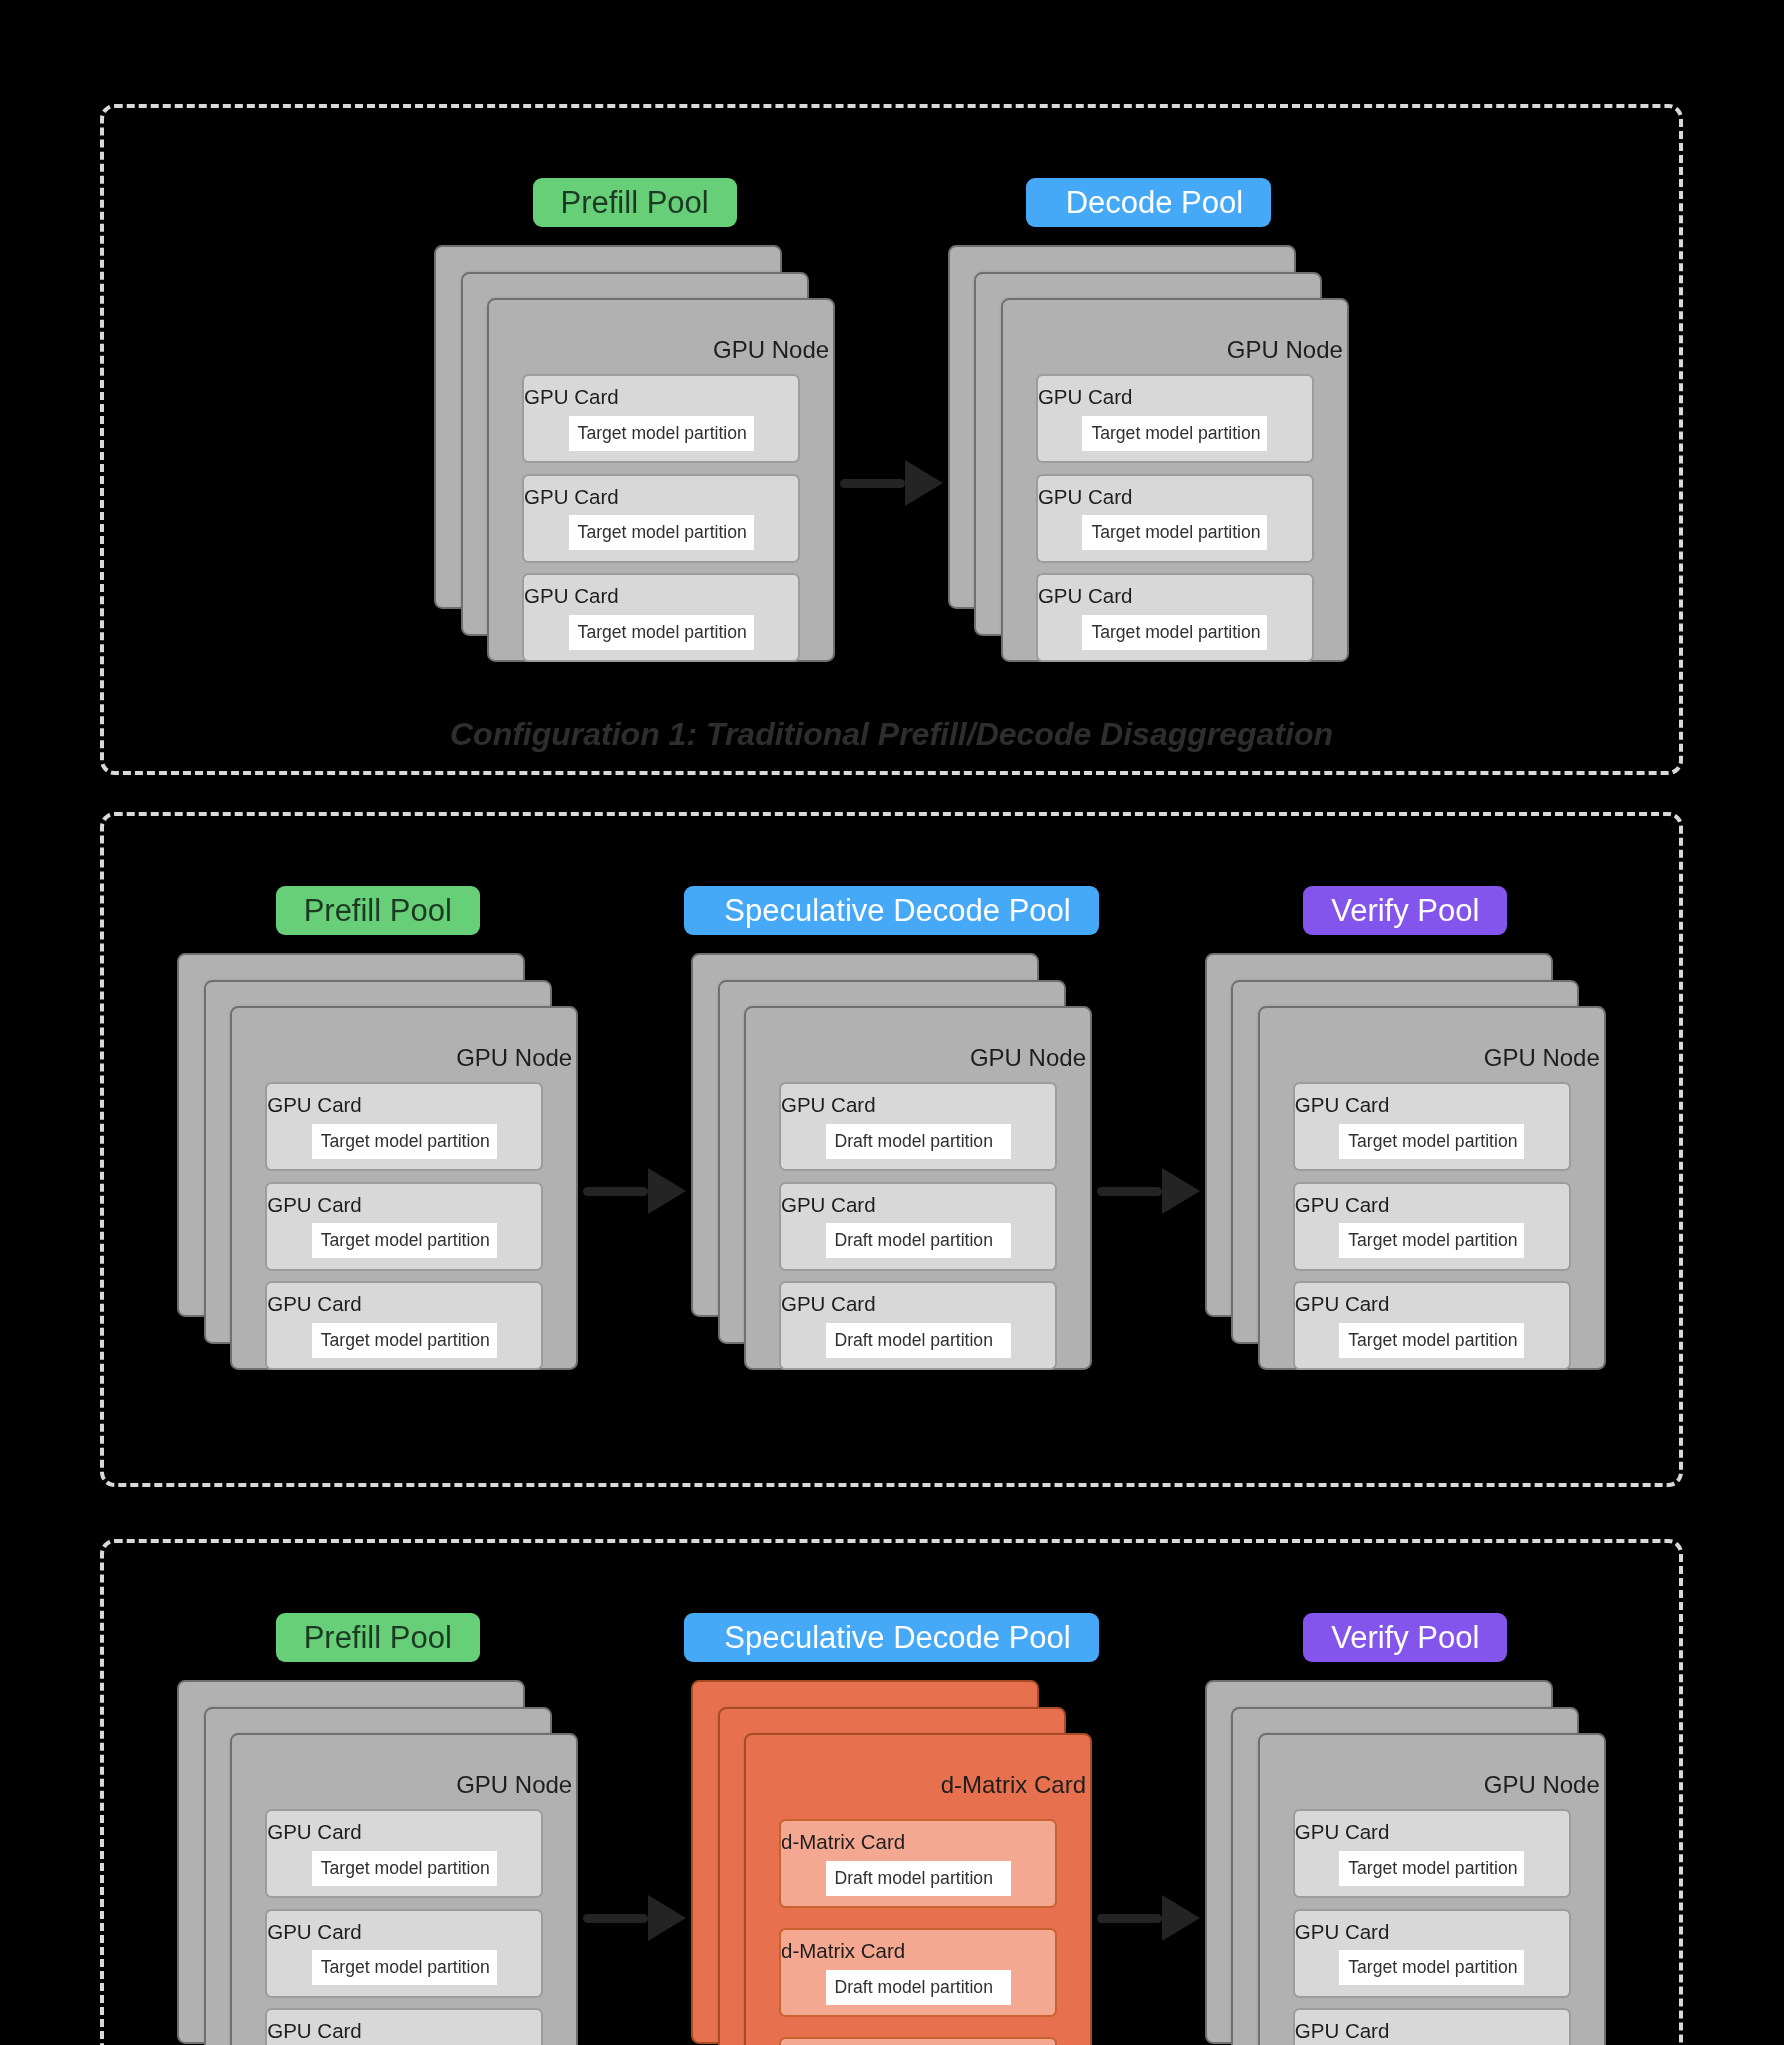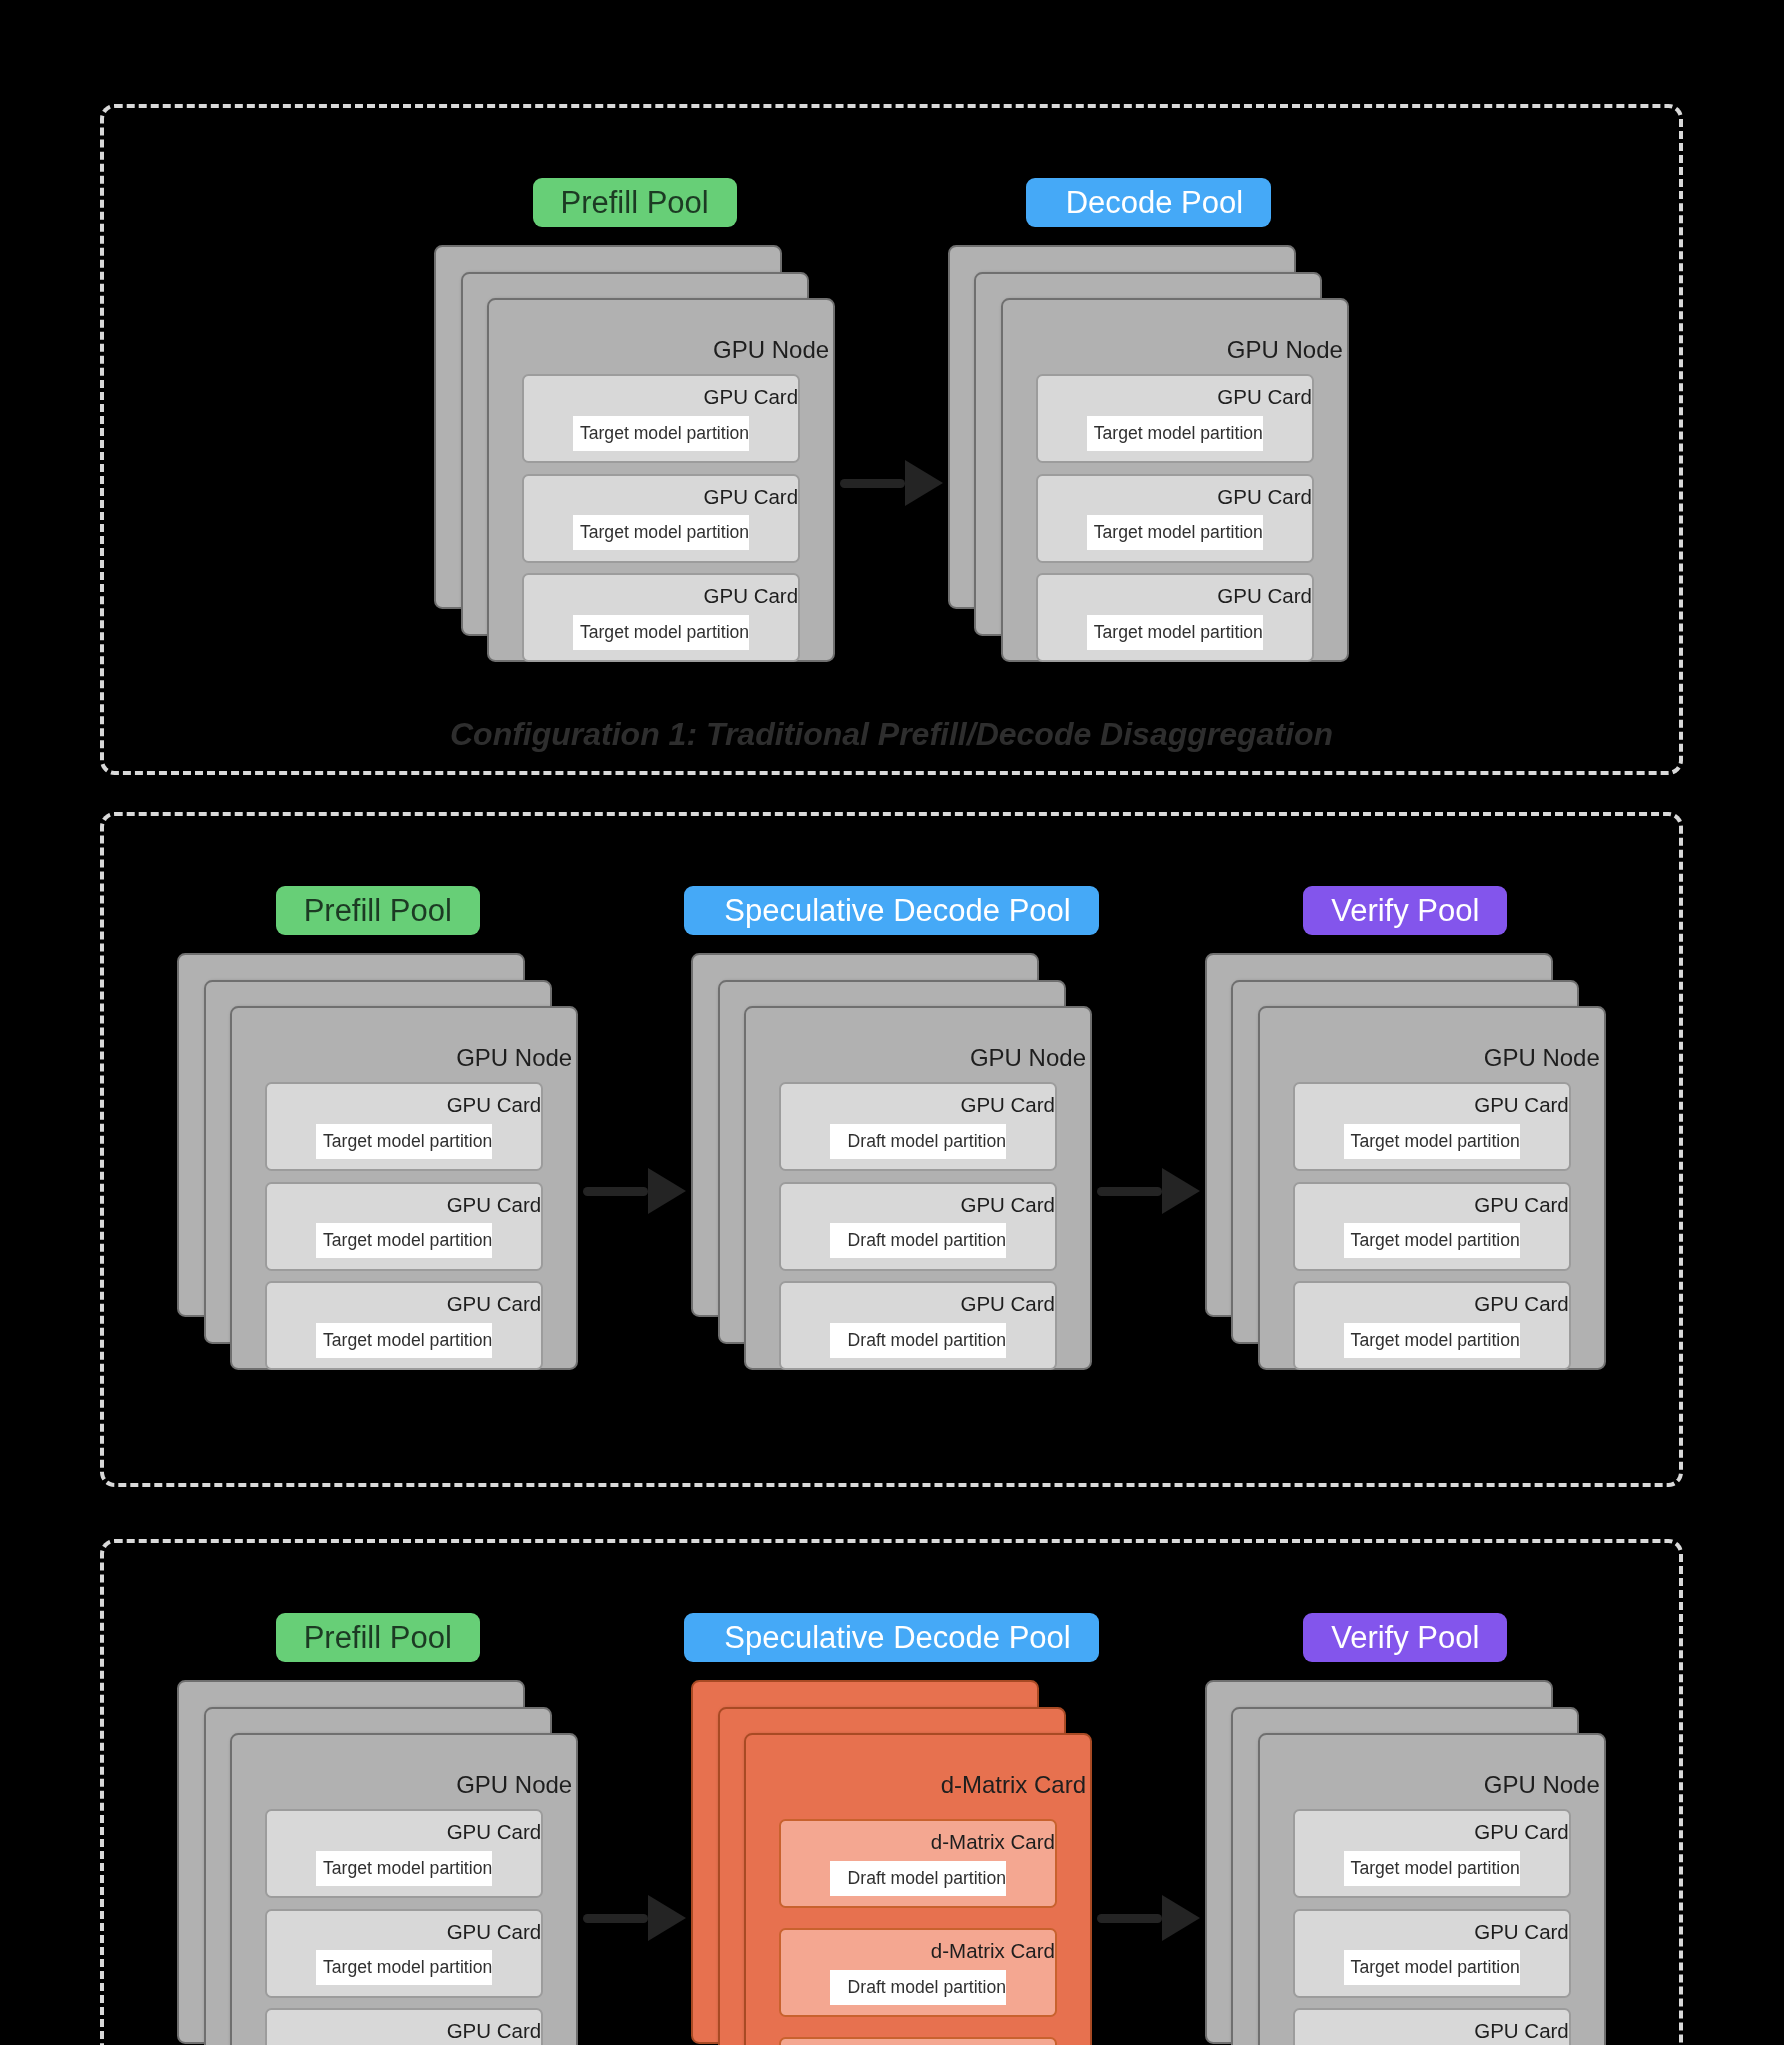--- a/index.html
+++ b/index.html
@@ -85,21 +85,21 @@
     text-align: right;
     font-size: 24px;
     color: var(--title_text);
   }
   .cards { margin: 9.8px 33px 0; }
   .unit-card {
     background: var(--card_fill);
     border: 2px solid var(--card_border);
     border-radius: 6.5px;
     margin-bottom: 10.6px;
-    text-align: right;
+    text-align: left;
     padding: 9px 0 10.6px;
     box-sizing: border-box;
   }
   .pool.dmx .unit-card {
     background: var(--dmx_card_fill);
     border-color: var(--dmx_card_border);
     margin-top: 20px;
   }
   .card-title {
     font-size: 20.5px;
@@ -108,20 +108,21 @@
   }
   .partition {
     background: var(--partition_fill);
     width: 176px;
     height: 35px;
     line-height: 35px;
     margin: 7.4px auto 0;
     border-radius: 0;
     font-size: 17.6px;
     color: var(--partition_text);
+    padding-left: 9px;
   }
   .arrow {
     flex: none;
     display: flex;
     align-items: center;
     margin: 282px 4.9px 0;
   }
   .arrow .shaft {
     width: 65px;
     height: 9px;

